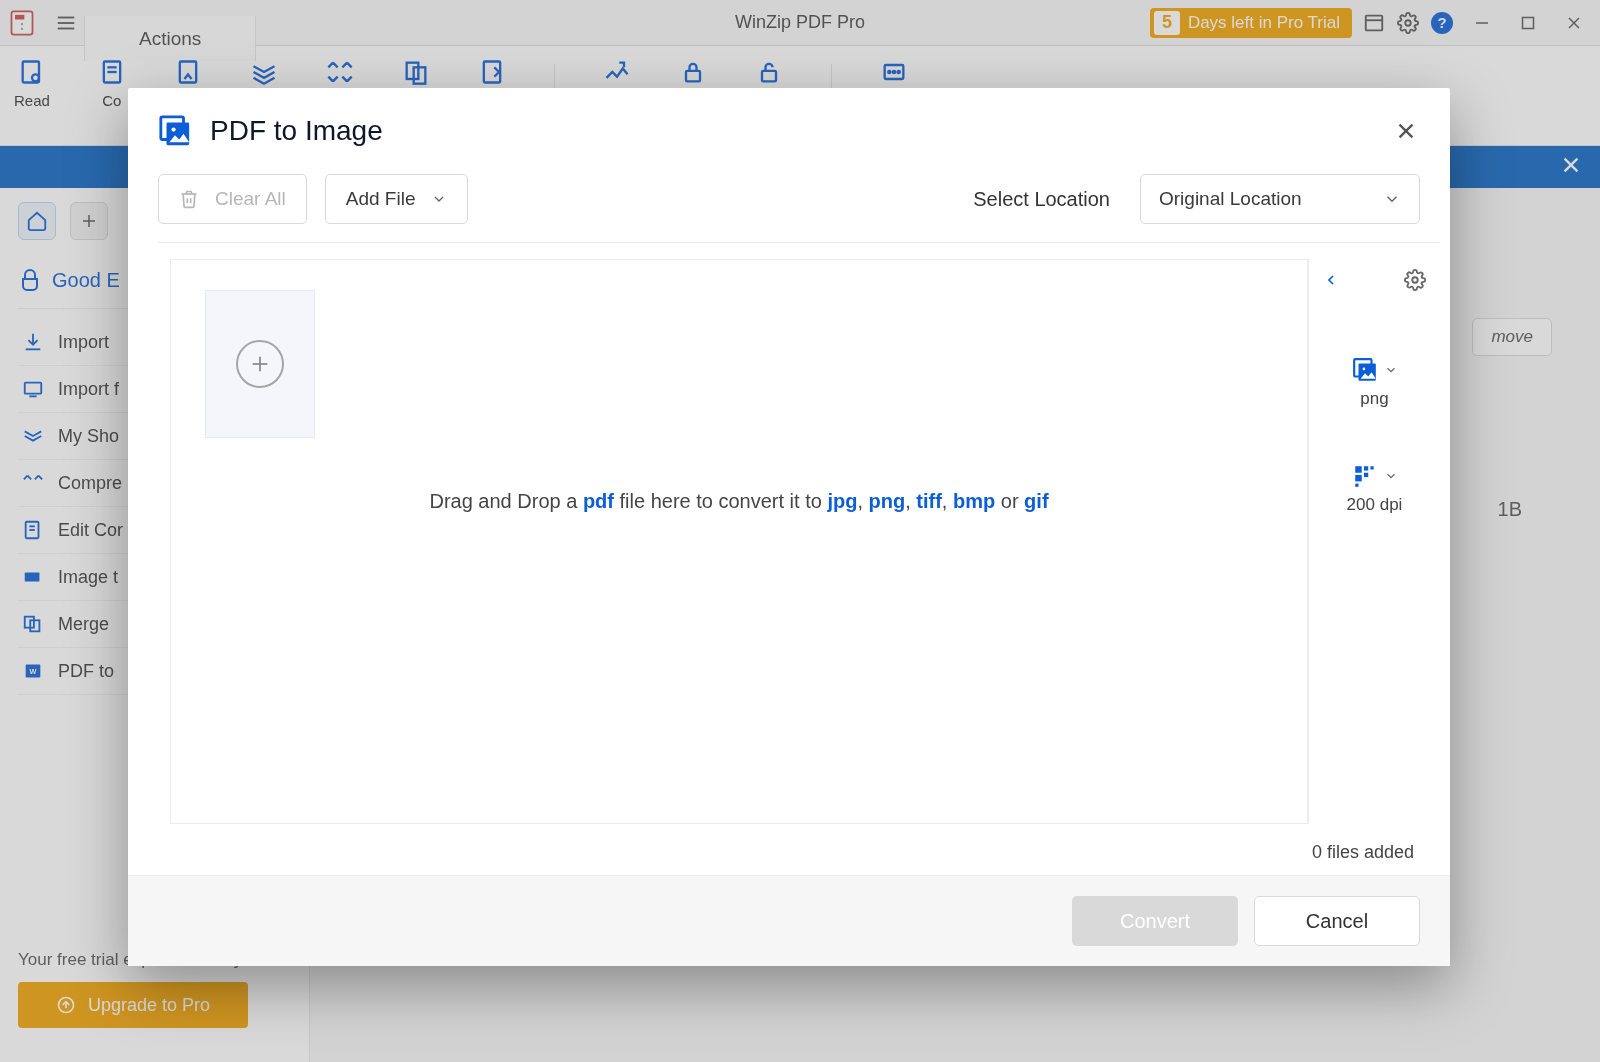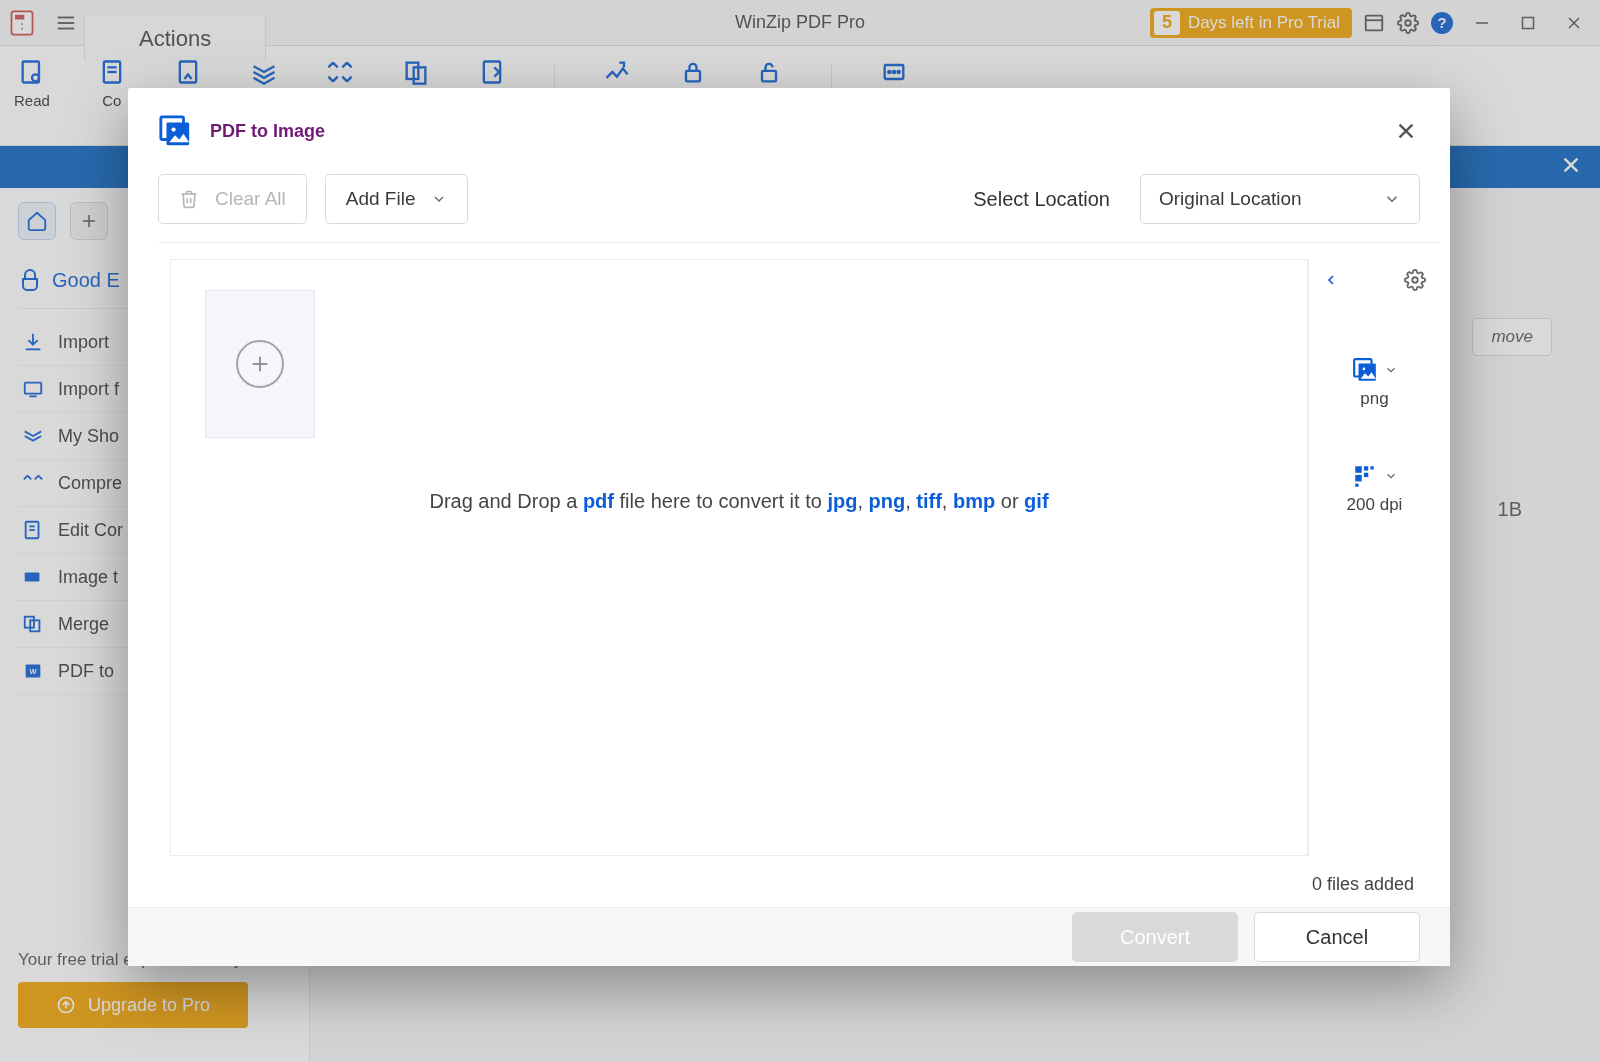--- a/index.html
+++ b/index.html
@@ -8,21 +8,21 @@
 
   
   .backdrop { position: absolute; inset: 0; background: #fff; }
   .dim-overlay { position: absolute; inset: 0; background: rgba(120,120,120,0.28); z-index: 50; }
 
   
   .titlebar { height: 46px; background: #f7f7f7; display: flex; align-items: center; border-bottom: 1px solid #ddd; }
   .tb-left { display: flex; align-items: center; height: 100%; }
   .tb-logo { width: 36px; height: 36px; margin: 0 8px 0 4px; display:flex; align-items:center; justify-content:center; }
   .tb-ham { width: 36px; height: 36px; display:flex; align-items:center; justify-content:center; color:#555; }
-  .tb-tab { height: 100%; padding: 0 54px; display:flex; align-items:center; border-left:1px solid #e3e3e3; border-right:1px solid #e3e3e3; background:#fdfdfd; color:#444; font-size:22px;margin-top:32px; }
+  .tb-tab { height: 100%; padding: 0 54px; display:flex; align-items:center; border-left:1px solid #e3e3e3; border-right:1px solid #e3e3e3; background:#fdfdfd; color:#444; font-size:19px;margin-top:32px; }
   .tb-title { position:absolute; left:0; right:0; text-align:center; pointer-events:none; color:#444; font-size:18px; }
   .tb-right { margin-left:auto; display:flex; align-items:center; gap:10px; padding-right:8px; }
   .trial-badge { display:flex; align-items:center; background:#f2a100; color:#fff; border-radius:4px; height:30px; padding:0 12px 0 0; font-size:17px; font-weight:500; }
   .trial-num { background:#fff; color:#f2a100; border-radius:3px; width:26px; height:24px; margin:0 8px 0 4px; display:flex; align-items:center; justify-content:center; font-weight:700; font-size:18px; }
   .tb-icon { width:24px; height:24px; color:#555; display:flex; align-items:center; justify-content:center; }
   .tb-icon.blue { color:#0b5ed7; }
   .win-btn { width:36px; height:36px; display:flex; align-items:center; justify-content:center; color:#555; font-size:18px; }
 
   
   .ribbon { height: 100px; background:#fff; border-bottom:1px solid #e5e5e5; display:flex; align-items:flex-start; padding:12px 14px 0 14px; gap:48px; }
@@ -49,21 +49,21 @@
   .sb-expires { color:#555; font-size:17px; margin-bottom:12px; }
   .upgrade-btn { background:#f2a100; color:#fff; border-radius:4px; height:46px; width:230px; display:flex; align-items:center; justify-content:center; gap:12px; font-size:18px; font-weight:500; }
 
   .main-area { flex:1; background:#f7f7f7; padding:24px; }
   .remove-chip { position:absolute; right:48px; top:318px; border:1px solid #d9d9d9; border-radius:5px; padding:8px 18px; color:#555; background:#fff; font-size:17px;font-style:italic; }
   .ib-text { position:absolute; right:78px; top:498px; color:#555; font-size:20px;text-align:right; }
 
   
   .modal { position:absolute; z-index:100; left:128px; top:88px; width:1322px; height:878px; background:#fff; border-radius:2px; box-shadow:0 20px 60px rgba(0,0,0,.35); display:flex; flex-direction:column; }
   .modal-header { display:flex; align-items:center; padding:26px 30px 10px 30px; }
-  .modal-title { font-size:18px; color:#701a75; font-weight:700; }
+  .modal-title { font-size:28px; color:#0f172a; font-weight:400; }
   .modal-title-icon { width:34px; height:34px; color:#0b5ed7; margin-right:18px; }
   .modal-close { margin-left:auto; width:28px; height:28px; color:#555; font-size:22px; display:flex; align-items:center; justify-content:center; }
 
   .modal-toolbar { display:flex; align-items:center; padding:16px 30px 18px 30px; gap:18px; }
   .btn-outline { border:1px solid #d9d9d9; border-radius:5px; height:50px; padding:0 20px; display:flex; align-items:center; gap:16px; color:#3a3a3a; font-size:19px; background:#fff; }
   .btn-outline.disabled { color:#b6b6b6; }
   .btn-outline .chev { color:#666; }
   .sel-loc-label { margin-left:auto; color:#333; font-size:20px; margin-right:12px; }
   .sel-loc-dd { border:1px solid #d9d9d9; border-radius:5px; height:50px; width:280px; padding:0 18px; display:flex; align-items:center; justify-content:space-between; color:#3a3a3a; font-size:19px; }
 
@@ -77,21 +77,21 @@
   .side-panel { width:132px; border-left:1px solid #ececec; margin:16px 0 0 0; padding:10px 0; display:flex; flex-direction:column; align-items:center; gap:26px; }
   .sp-head { width:100%; display:flex; align-items:center; justify-content:space-between; padding:0 14px; }
   .sp-head .chev-l { color:#0b5ed7; font-size:18px; }
   .sp-head .gear { color:#666; }
   .sp-opt { display:flex; flex-direction:column; align-items:center; gap:6px; color:#444; font-size:17px; margin-top:40px; }
   .sp-opt .row { display:flex; align-items:center; gap:6px; }
   .sp-opt .ic { color:#0b5ed7; }
 
   .files-added { text-align:right; color:#444; font-size:18px; padding:18px 36px 12px 0; }
 
-  .modal-footer { background:#f6f6f6; padding:4px 30px; display:flex; justify-content:flex-end; gap:16px; border-top:1px solid #ececec; }
+  .modal-footer { background:#f6f6f6; padding:20px 30px; display:flex; justify-content:flex-end; gap:16px; border-top:1px solid #ececec; }
   .btn-primary { background:#d9d9d9; color:#fff; border-radius:5px; height:50px; width:166px; display:flex; align-items:center; justify-content:center; font-size:20px; font-weight:500; }
   .btn-secondary { background:#fff; border:1px solid #d9d9d9; color:#333; border-radius:5px; height:50px; width:166px; display:flex; align-items:center; justify-content:center; font-size:20px; }
 
   svg { display:block; }
 </style>
 </head>
 <body>
 
 <div class="app">
   <div class="backdrop">

